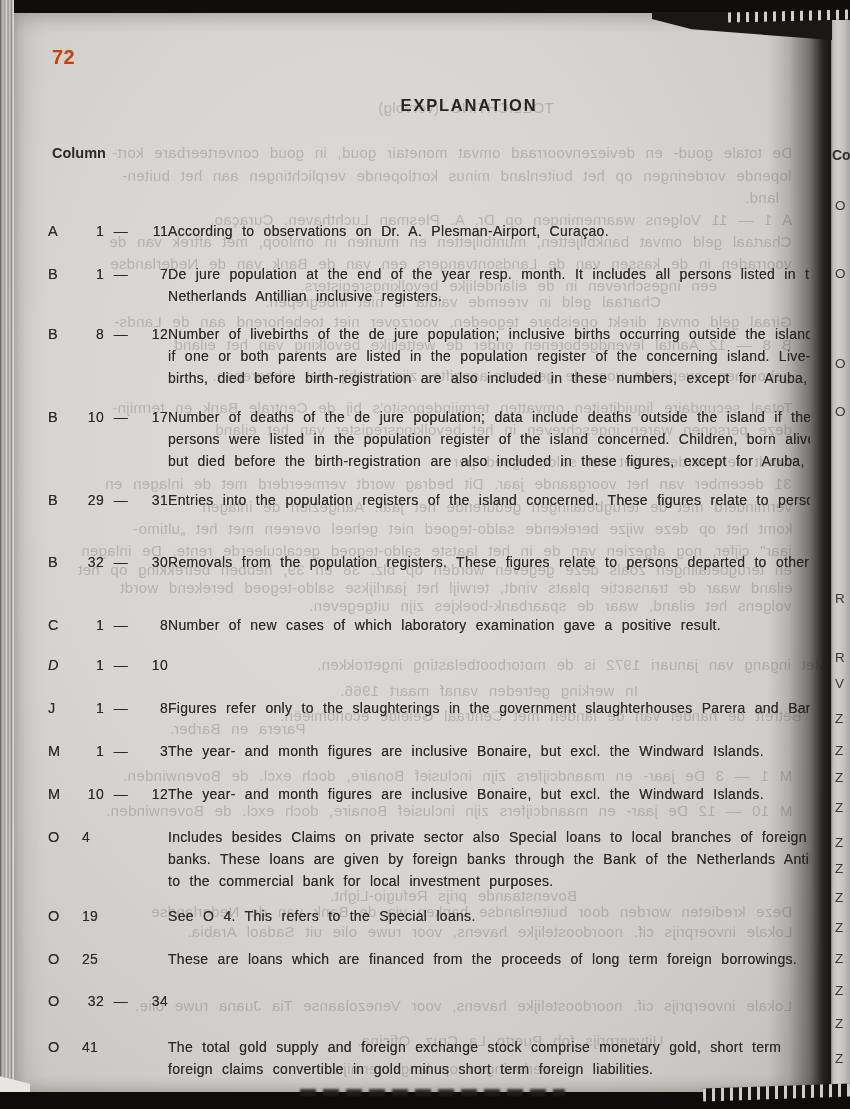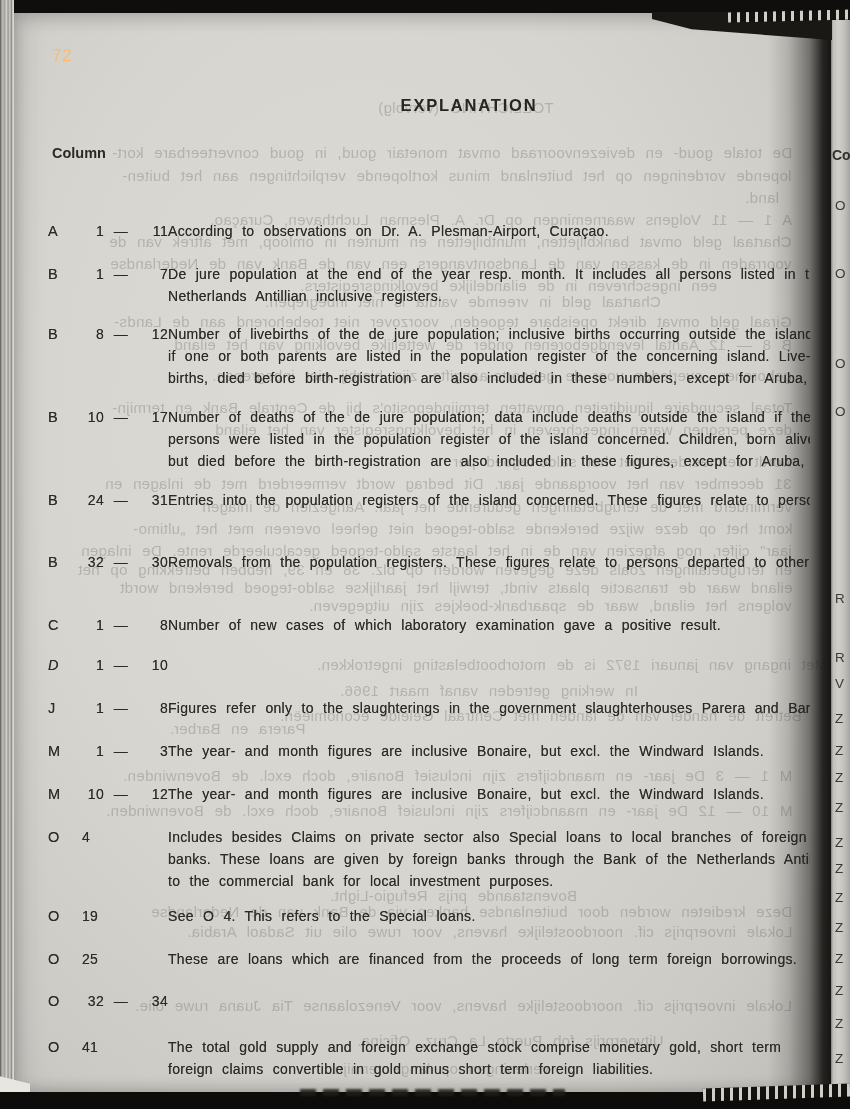--- a/index.html
+++ b/index.html
@@ -10,22 +10,22 @@
   .page{position:absolute;left:14px;top:12px;width:817px;height:1080px;z-index:1;
         background:radial-gradient(ellipse at 42% 38%, #dcdbd6 0%, #d6d5d0 48%, #cbcac5 80%, #bdbcb7 100%);
         box-shadow:inset 0 8px 16px rgba(0,0,0,.14), inset 0 -5px 12px rgba(0,0,0,.12), inset 14px 0 22px rgba(0,0,0,.08);}
 
   
   .ghost{position:absolute;z-index:2;white-space:nowrap;transform:scaleX(-1);
          font-size:15px;word-spacing:6px;letter-spacing:.3px;
          color:rgba(112,109,102,.34);filter:blur(.55px);line-height:20px;}
 
   
-  .pageno{position:absolute;left:52px;top:46px;z-index:3;font-size:17px;font-weight:400;
-          color:#fdba74;letter-spacing:.5px;}
+  .pageno{position:absolute;left:52px;top:46px;z-index:3;font-size:20px;font-weight:700;
+          color:#c2410c;letter-spacing:.5px;}
   .title{position:absolute;left:469px;top:96px;transform:translateX(-50%);z-index:3;
          font-size:16.5px;font-weight:700;letter-spacing:1.8px;color:#262522;}
   .colhdr{position:absolute;left:52px;top:145px;z-index:3;font-size:14.5px;font-weight:700;color:#2b2a27;}
 
   
   .entry{position:absolute;left:48px;width:762px;display:flex;z-index:3;color:#2b2a27;
          font-size:14px;line-height:22px;letter-spacing:.3px;word-spacing:5px;
          text-shadow:0 0 .5px rgba(43,42,39,.65);}
   .entry .ltr{width:26px;font-size:14.5px;flex:0 0 auto;}
   .entry .ltr.it{font-style:italic;}
@@ -159,21 +159,21 @@
         </div>
         <div class="txt">
           <div class="line">Number of deaths of the de jure population; data include deaths outside the island if the</div>
           <div class="line">persons were listed in the population register of the island concerned. Children, born alive</div>
           <div class="line">but died before the birth-registration are also included in these figures, except for Aruba,</div>
         </div>
       </div>
       <div class="entry" style="top: 489px;">
         <div class="ltr">B</div>
         <div class="nums">
-          <span class="n1">24</span>
+          <span class="n1">29</span>
           <span class="dash">—</span>
           <span class="n2">31</span>
         </div>
         <div class="txt">
           <div class="line">Entries into the population registers of the island concerned. These figures relate to persons</div>
         </div>
       </div>
       <div class="entry" style="top: 551px;">
         <div class="ltr">B</div>
         <div class="nums">

